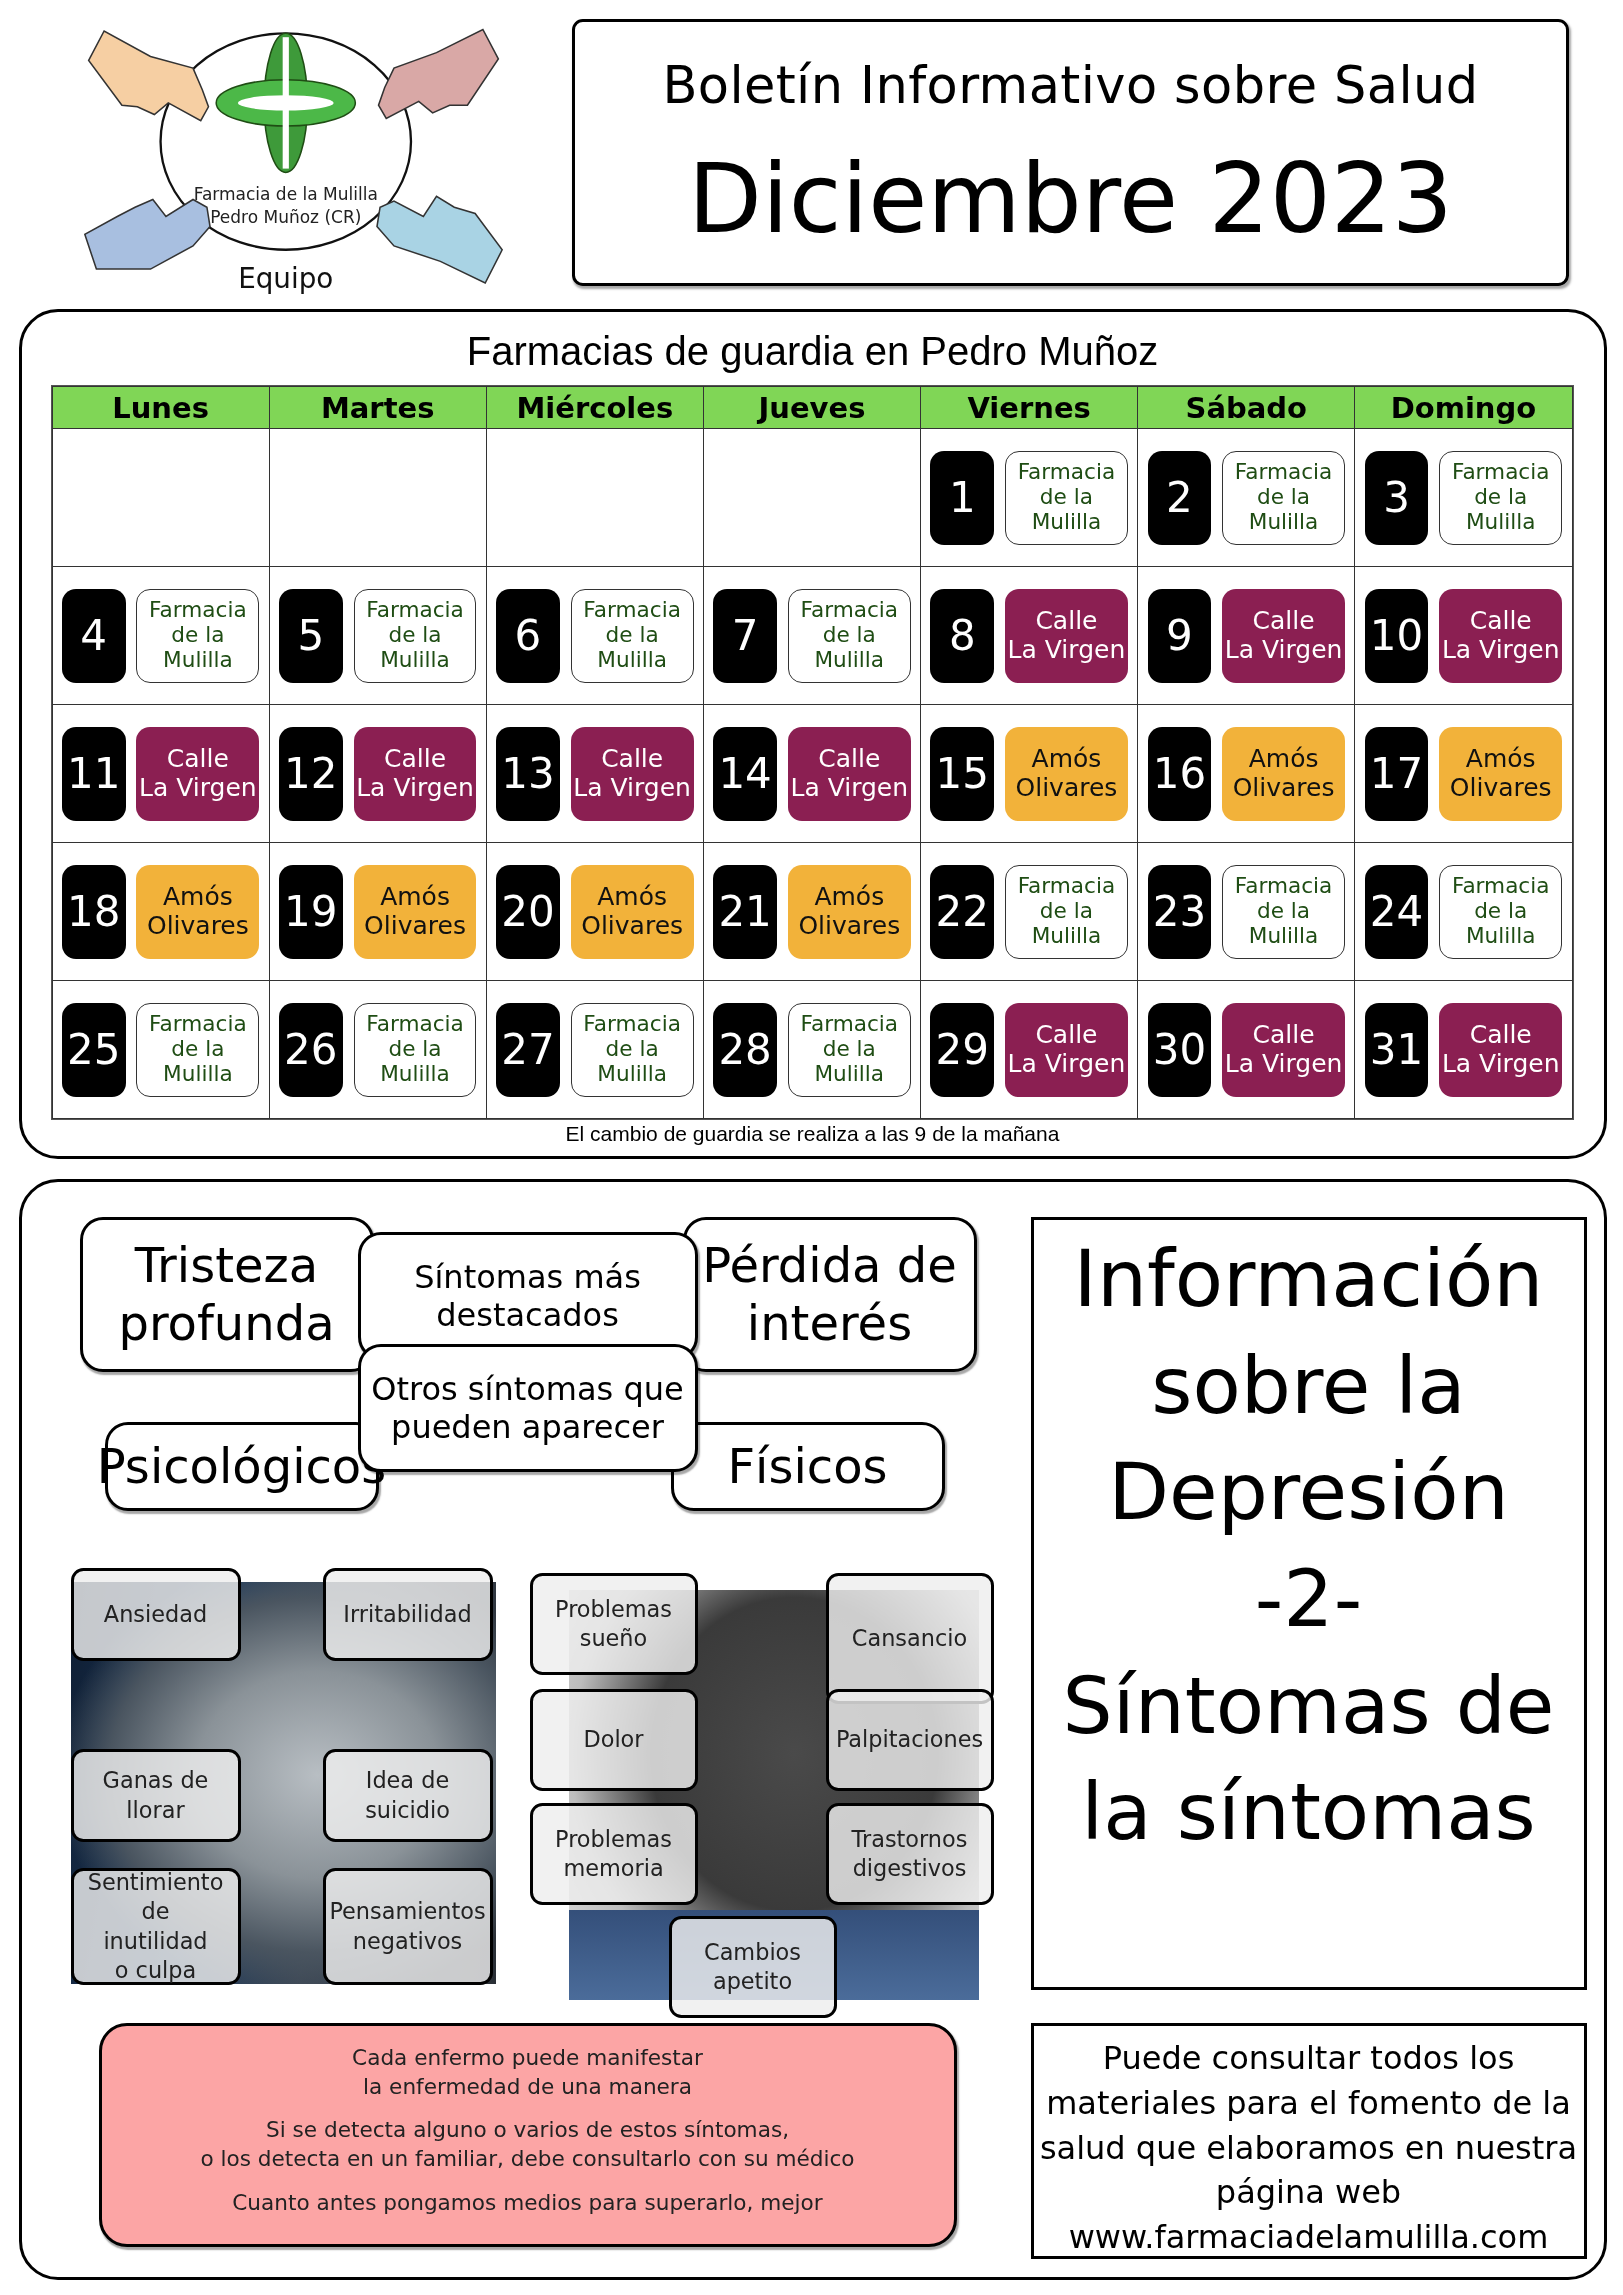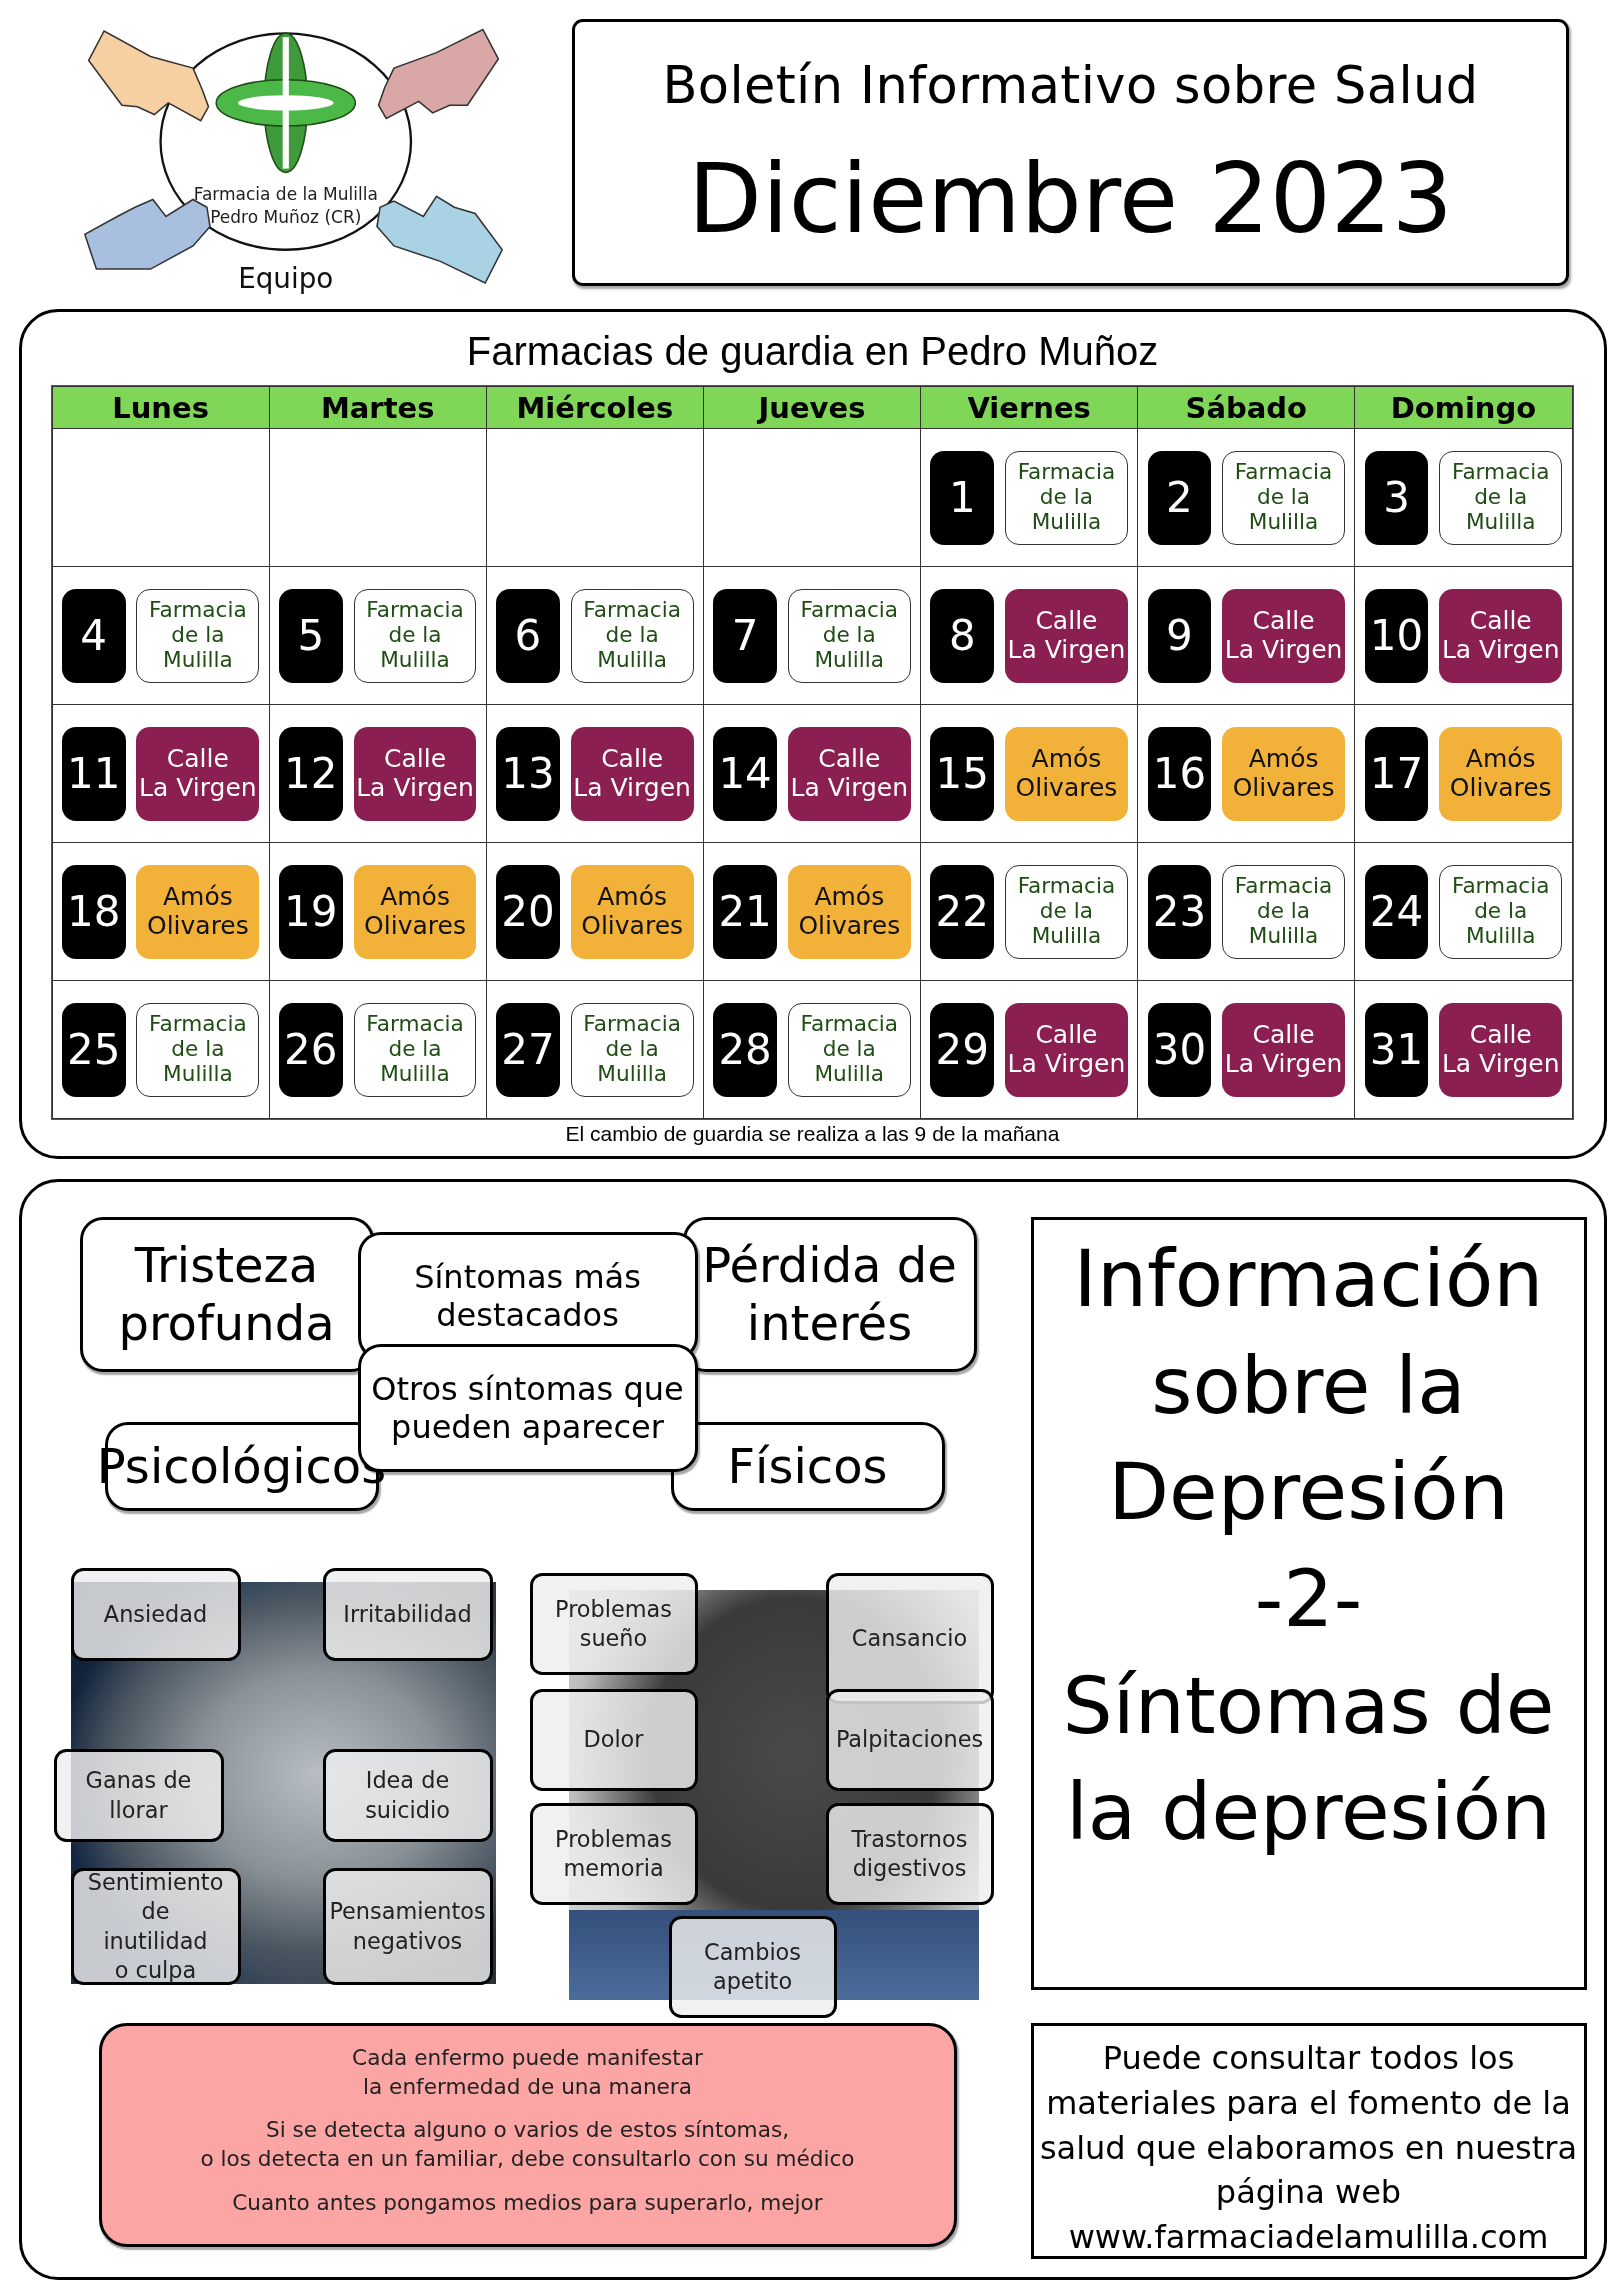--- a/index.html
+++ b/index.html
@@ -476,21 +476,21 @@
       <div class="sym" style="left: 49px; top: 386px; width: 170px; height: 93px;">
         <div>
           <div>Ansiedad</div>
         </div>
       </div>
       <div class="sym" style="left: 301px; top: 386px; width: 170px; height: 93px;">
         <div>
           <div>Irritabilidad</div>
         </div>
       </div>
-      <div class="sym" style="left: 32px; top: 567px; width: 170px; height: 93px;">
+      <div class="sym" style="left: 49px; top: 567px; width: 170px; height: 93px;">
         <div>
           <div>Ganas de llorar</div>
         </div>
       </div>
       <div class="sym" style="left: 301px; top: 567px; width: 170px; height: 93px;">
         <div>
           <div>Idea de suicidio</div>
         </div>
       </div>
       <div class="sym" style="left: 49px; top: 686px; width: 170px; height: 117px;">
@@ -556,21 +556,21 @@
     <p><span>Si se detecta alguno o varios de estos síntomas,</span><br><span>o los detecta en un familiar, debe consultarlo con su médico</span></p>
     <p><span>Cuanto antes pongamos medios para superarlo, mejor</span></p>
   </div>
 
   <div class="topic-box">
     <div>Información</div>
     <div>sobre la</div>
     <div>Depresión</div>
     <div>-2-</div>
     <div>Síntomas de</div>
-    <div>la depresión</div>
+    <div>la síntomas</div>
   </div>
 
   <div class="web-box">
     <div>Puede consultar todos los</div>
     <div>materiales para el fomento de la</div>
     <div>salud que elaboramos en nuestra</div>
     <div>página web</div>
     <div>www.farmaciadelamulilla.com</div>
   </div>
 </div>

